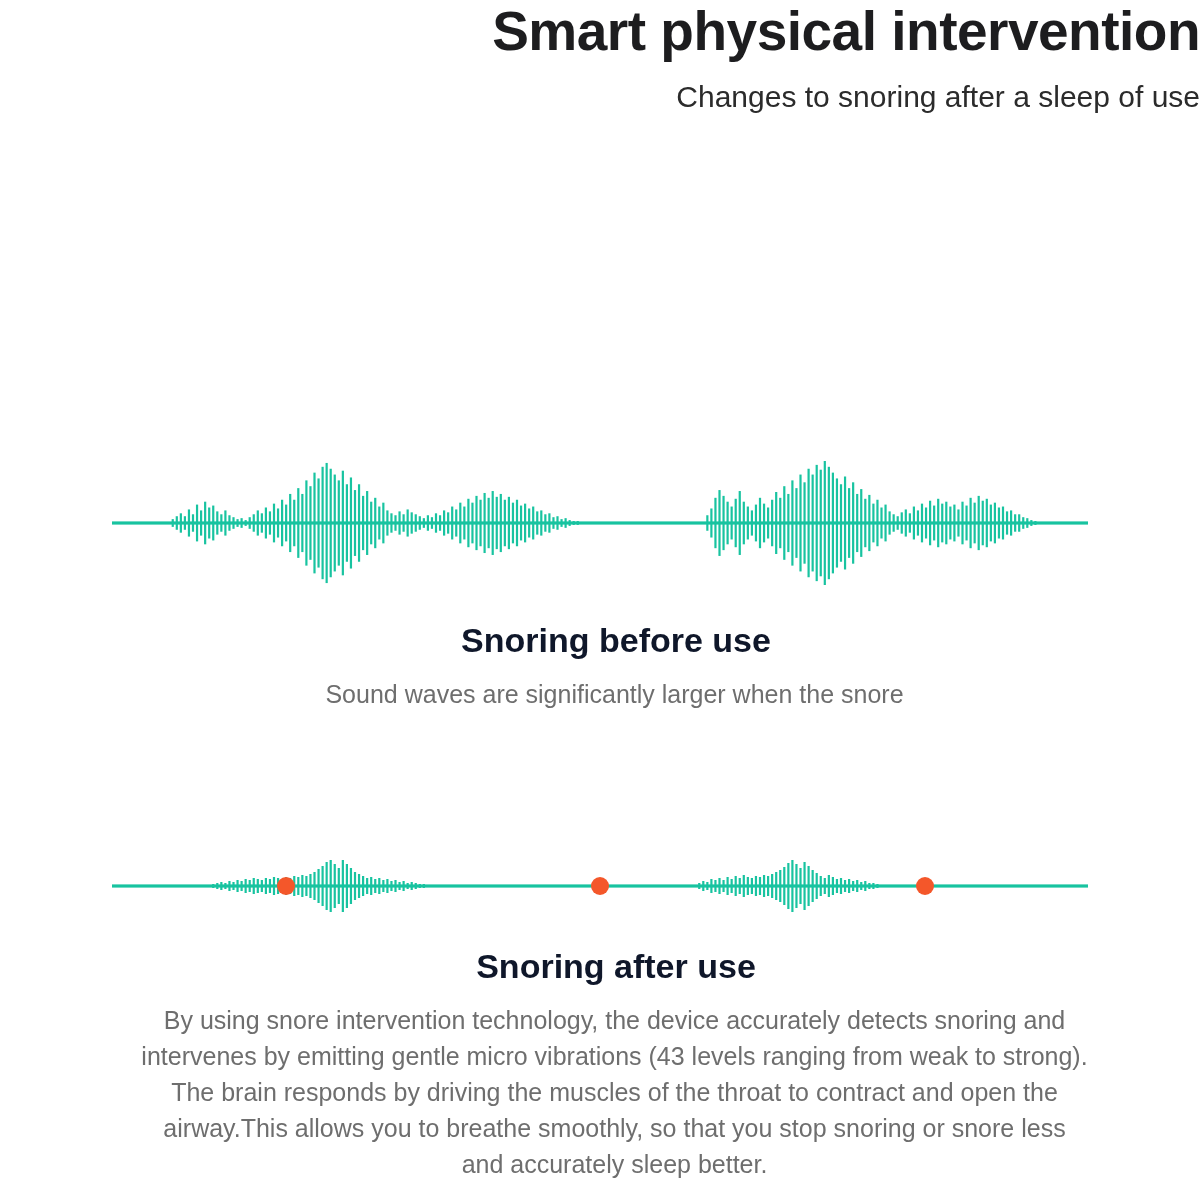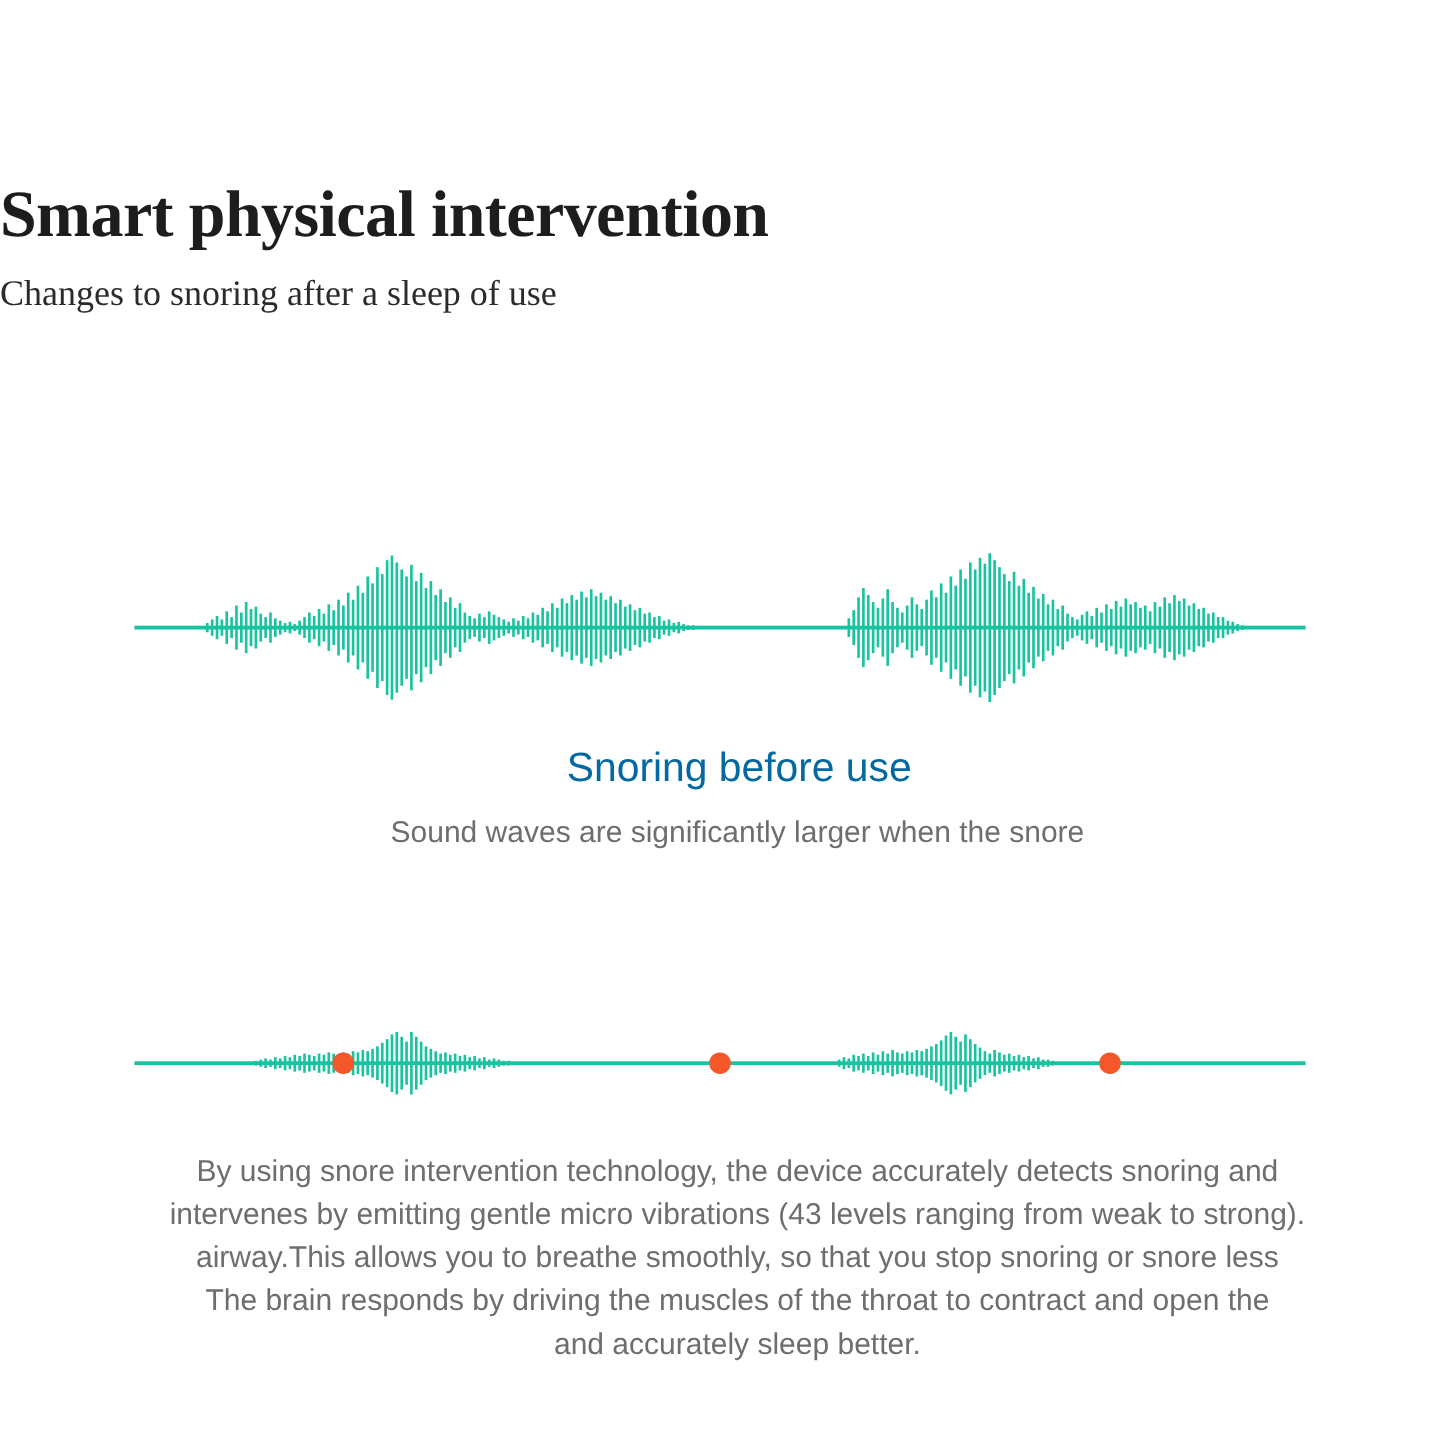--- a/index.html
+++ b/index.html
@@ -18,23 +18,21 @@
   }
   .page {
     width: 1200px;
     height: 1200px;
     position: relative;
     background: #ffffff;
   }
 
   
   .header {
-    text-align: left;
-    padding-top: 148px;
-    font-family: Liberation Serif, serif;
+    text-align: right;
   }
   .title {
     font-size: 55px;
     line-height: 62px;
     font-weight: 700;
     letter-spacing: -0.5px;
     color: #1d1d1f;
     margin: 0;
   }
   .subtitle {
@@ -54,22 +52,22 @@
     display: block;
   }
 
   
   .section {
     text-align: center;
   }
   .section-heading {
     font-size: 34px;
     line-height: 44px;
-    font-weight: 400;
-    color: #0369a1;
+    font-weight: 700;
+    color: #0f172a;
     margin: 0;
     padding-left: 32px;
   }
   .section-body {
     font-size: 25px;
     line-height: 36px;
     font-weight: 400;
     color: #6e6e6e;
     margin: 14px 0 0 0;
     padding-left: 29px;
@@ -393,22 +391,23 @@
           <rect x="872.30" y="31.00" width="2.20" height="6.00" fill="#18c3a0"></rect>
           <rect x="876.35" y="32.00" width="2.20" height="4.00" fill="#18c3a0"></rect>
         </g>
         <circle cx="286" cy="34" r="9" fill="#f4572a"></circle>
         <circle cx="600" cy="34" r="9" fill="#f4572a"></circle>
         <circle cx="925" cy="34" r="9" fill="#f4572a"></circle>
       </svg>
   </div>
 
   <div id="section-after" class="section">
+    <h2 class="section-heading">Snoring after use</h2>
     <p class="section-body">
       <span class="ln">By using snore intervention technology, the device accurately detects snoring and</span>
       <span class="ln">intervenes by emitting gentle micro vibrations (43 levels ranging from weak to strong).</span>
+      <span class="ln">The brain responds by driving the muscles of the throat to contract and open the</span>
       <span class="ln">airway.This allows you to breathe smoothly, so that you stop snoring or snore less</span>
-      <span class="ln">The brain responds by driving the muscles of the throat to contract and open the</span>
       <span class="ln">and accurately sleep better.</span>
     </p>
   </div>
 
 </div>
 
 </body></html>

